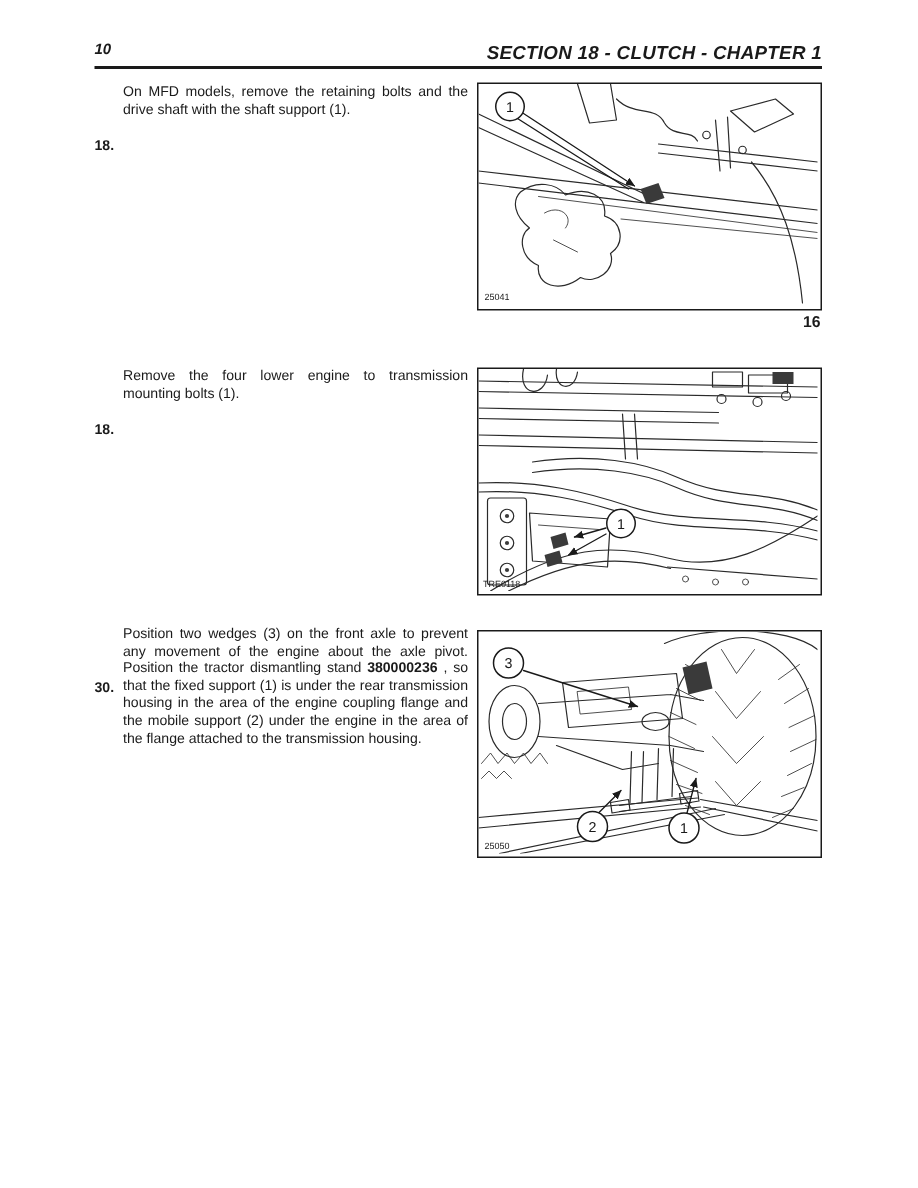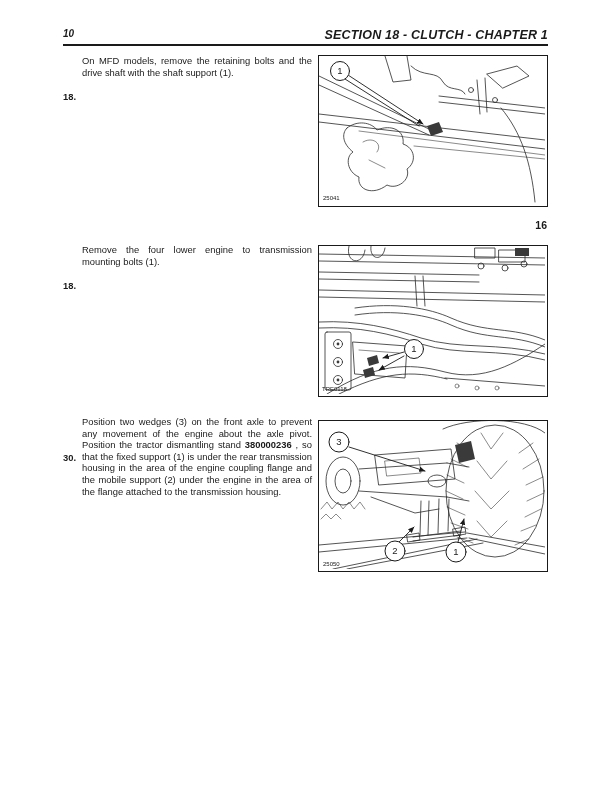--- a/index.html
+++ b/index.html
@@ -43,21 +43,21 @@
   #figure-17 { top:245px; }
   #figure-18 { top:420px; }
   .figure-frame {
     width:230px; height:152px; box-sizing:border-box;
     border:1.6px solid #1a1a1a; background:#ffffff;
     position:relative; overflow:hidden;
   }
   .figure-frame svg { position:absolute; left:0; top:0; display:block; }
   .figure-number {
     text-align:right; font-size:10.5px; font-weight:bold;
-    margin-top:12px; padding-right:1px;
+    margin-top:2px; padding-right:1px;
   }
   svg { stroke-linecap:round; stroke-linejoin:round; }
   svg .ln { fill:none; stroke:#2a2a2a; stroke-width:0.8; }
   svg .lnthin { fill:none; stroke:#2a2a2a; stroke-width:0.55; }
   svg .dark { fill:#3a3a3a; stroke:none; }
   svg .leader { fill:none; stroke:#1a1a1a; stroke-width:0.9; }
   svg .co-circle { fill:#ffffff; stroke:#1a1a1a; stroke-width:1; }
   svg text {
     font-family:"Liberation Sans", sans-serif;
     fill:#1a1a1a; stroke:none;

